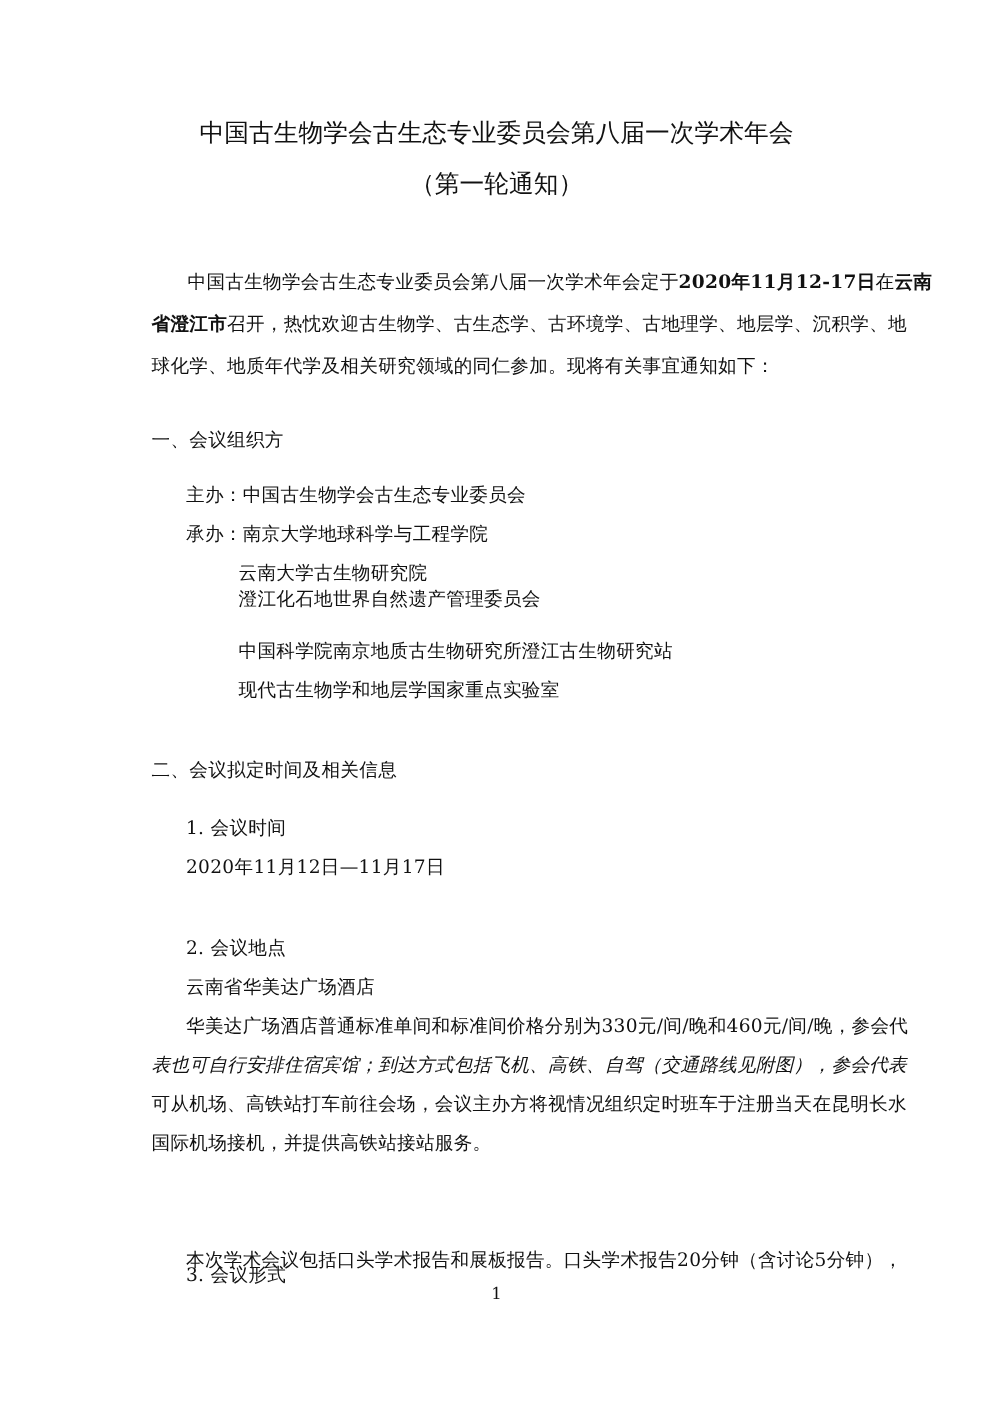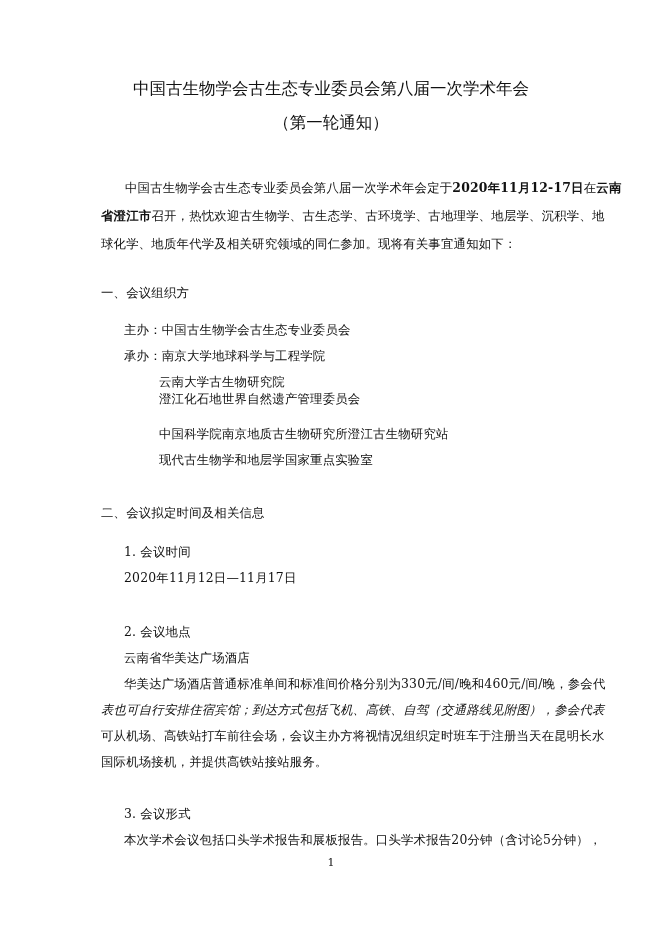--- a/index.html
+++ b/index.html
@@ -56,17 +56,17 @@
   <div class="line" style="left:124px; top:544px;">1. 会议时间</div>
   <div class="line" style="left:124px; top:570px;">2020年11月12日—11月17日</div>
 
   <div class="line" style="left:124px; top:624px;">2. 会议地点</div>
   <div class="line" style="left:124px; top:650px;">云南省华美达广场酒店</div>
   <div class="line" style="left:124px; top:676px;">华美达广场酒店普通标准单间和标准间价格分别为330元/间/晚和460元/间/晚，参会代</div>
   <div class="line" style="left:101px; top:702px;font-style:italic;">表也可自行安排住宿宾馆；到达方式包括飞机、高铁、自驾（交通路线见附图），参会代表</div>
   <div class="line" style="left:101px; top:754px;">国际机场接机，并提供高铁站接站服务。</div>
   <div class="line" style="left:101px; top:728px;">可从机场、高铁站打车前往会场，会议主办方将视情况组织定时班车于注册当天在昆明长水</div>
 
-  <div class="line" style="left:124px; top:806px;">3. 会议形式</div>
+  <div class="line" style="left:124px; top:842px;">3. 会议形式</div>
   <div class="line" style="left:124px; top:832px;">本次学术会议包括口头学术报告和展板报告。口头学术报告20分钟（含讨论5分钟），</div>
 
   <div class="pnum">1</div>
 </div>
 
 </body></html>

